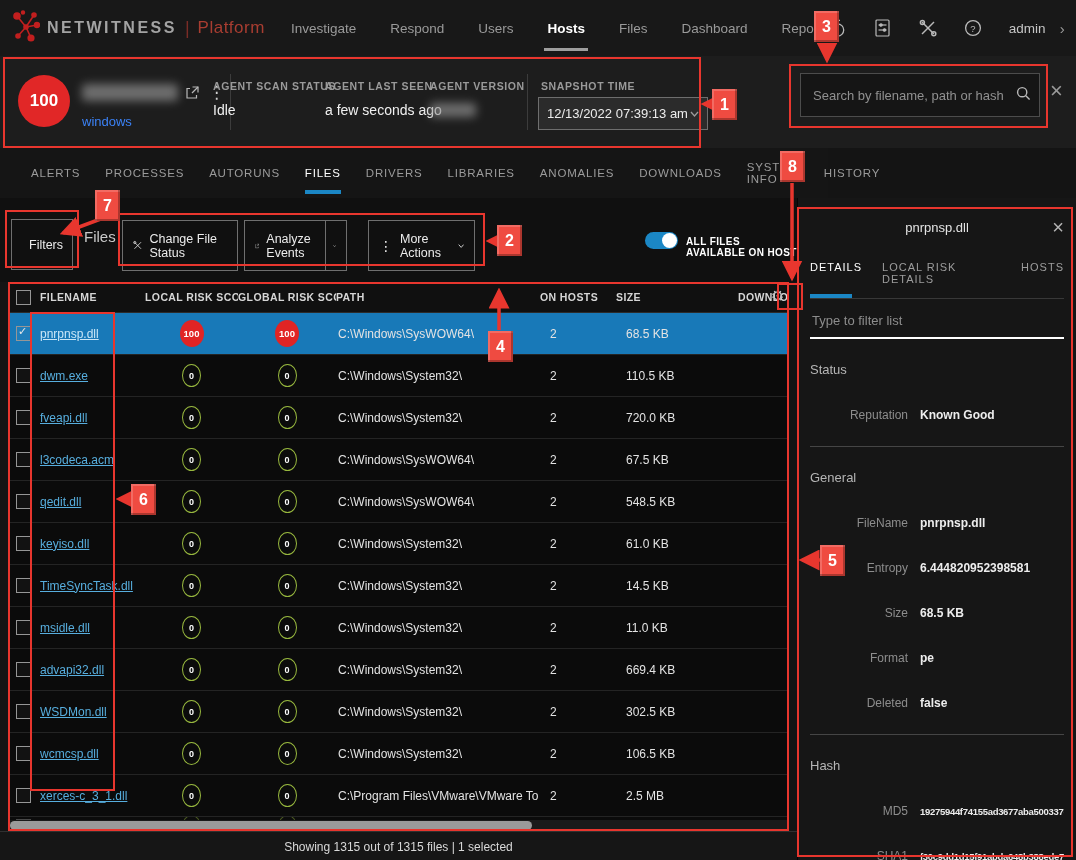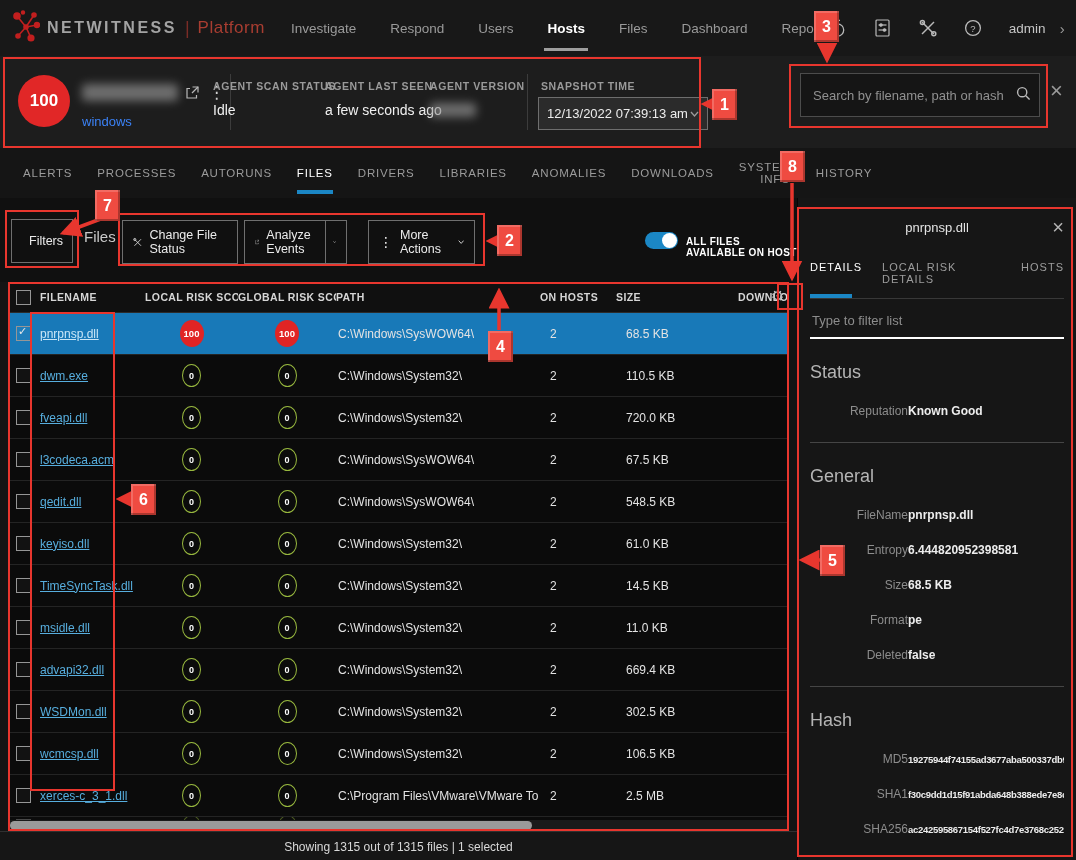--- a/index.html
+++ b/index.html
@@ -41,28 +41,28 @@
                padding:0 8px;font-size:13px;color:#ececec;cursor:pointer;}
   
   .searchwrap{position:absolute;left:800px;top:17px;width:240px;height:44px;}
   .searchwrap input{width:100%;height:100%;box-sizing:border-box;background:#151515;border:1px solid #4c4c4c;
         color:#bbb;font-size:13px;padding:0 32px 0 12px;font-family:inherit;outline:none;}
   .searchwrap input::placeholder{color:#909090;}
   .search-ic{position:absolute;right:9px;top:13px;}
   .topclose{position:absolute;left:1050px;top:22px;font-size:22px;color:#9a9a9a;cursor:pointer;}
   
   .tabsrow{position:absolute;left:0;top:148px;width:797px;height:50px;background:#151515;
-           display:flex;align-items:center;gap:25px;padding-left:23px;text-align:right;}
+           display:flex;align-items:center;gap:25px;padding-left:31px;}
   .tab{font-size:11.5px;letter-spacing:.8px;color:#9b9b9b;position:relative;cursor:pointer;padding:6px 0;}
   .tab.active{color:#fff;}
   .tab.active::after{content:"";position:absolute;left:0;right:0;bottom:-9px;height:4px;background:#1b87c5;}
   
   .toolbar{position:absolute;left:0;top:198px;width:797px;height:84px;background:#101010;}
   .btn{position:absolute;display:flex;align-items:center;gap:7px;border:1px solid #6f6f6f;
-       color:#ececec;font-size:12.5px;padding:0 10px;box-sizing:border-box;height:44px;cursor:pointer;background:transparent;}
+       color:#ececec;font-size:12.5px;padding:0 10px;box-sizing:border-box;height:51px;cursor:pointer;background:transparent;}
   .btn .bsep{border-left:1px solid #6f6f6f;align-self:stretch;margin-left:7px;}
   .filters-btn{left:11px;top:21px;width:62px;}
   .files-title{position:absolute;left:84px;top:30px;font-size:15px;color:#c9c9c9;}
   .cfs-btn{left:122px;top:22px;width:116px;}
   .ae-btn{left:244px;top:22px;width:103px;}
   .ma-btn{left:368px;top:22px;width:107px;}
   .toggle{position:absolute;left:645px;top:34px;width:33px;height:17px;border-radius:9px;background:#1b87c5;cursor:pointer;}
   .toggle .knob{position:absolute;right:1px;top:1px;width:15px;height:15px;border-radius:50%;background:#fff;}
   .toggle-label{position:absolute;left:686px;top:38px;font-size:10px;font-weight:bold;color:#fff;letter-spacing:.4px;}
   
@@ -103,22 +103,22 @@
   .ptab{font-size:11px;letter-spacing:1px;color:#9d9d9d;position:relative;cursor:pointer;}
   .ptab.active{color:#fff;}
   .ptab.active::after{content:"";position:absolute;left:0;width:42px;bottom:-13px;height:4px;background:#1b87c5;}
   .pfilter{width:100%;box-sizing:border-box;background:transparent;border:none;border-bottom:2px solid #ffffff;
            color:#ccc;font-size:13px;padding:14px 2px 9px 2px;font-family:inherit;outline:none;}
   .pfilter::placeholder{color:#8d8d8d;}
   .valonly{display:flex;align-items:center;gap:9px;margin-top:21px;}
   .pcb{width:13px;height:13px;border:1.5px solid #3ba0d6;position:relative;cursor:pointer;}
   .pcb.checked::after{content:"✓";position:absolute;top:-3px;left:1px;font-size:11px;color:#3ba0d6;}
   .valonly span{font-size:13px;color:#e6e6e6;}
-  .psection{margin-top:23px;font-size:18px;color:#b5b5b5;}
-  .pfield{display:grid;grid-template-columns:98px 1fr;margin-top:21px;align-items:baseline;}
+  .psection{margin-top:23px;font-size:13px;color:#b5b5b5;}
+  .pfield{display:grid;grid-template-columns:98px 1fr;gap:12px;margin-top:31px;align-items:baseline;}
   .pfield .fl{text-align:right;font-size:12px;color:#8d8d8d;}
   .pfield .fv{font-size:12px;font-weight:bold;color:#ededed;overflow:hidden;white-space:nowrap;}
   .sec-hash .pfield .fv{font-size:9.5px;letter-spacing:-.3px;}
   .pdivider{border-top:1px solid #454545;margin-top:24px;}
   
   .anno{position:absolute;left:0;top:0;width:1076px;height:860px;pointer-events:none;z-index:50;}
   .abox{position:absolute;border:2px solid #e8362e;box-sizing:border-box;}
   .abadge{position:absolute;width:25px;height:31px;background:#ef4b41;color:#fff;font-weight:bold;font-size:16px;
           display:flex;align-items:center;justify-content:center;
           box-shadow:inset -2px -2px 0 rgba(0,0,0,.28), inset 2px 2px 0 rgba(255,255,255,.18);}

